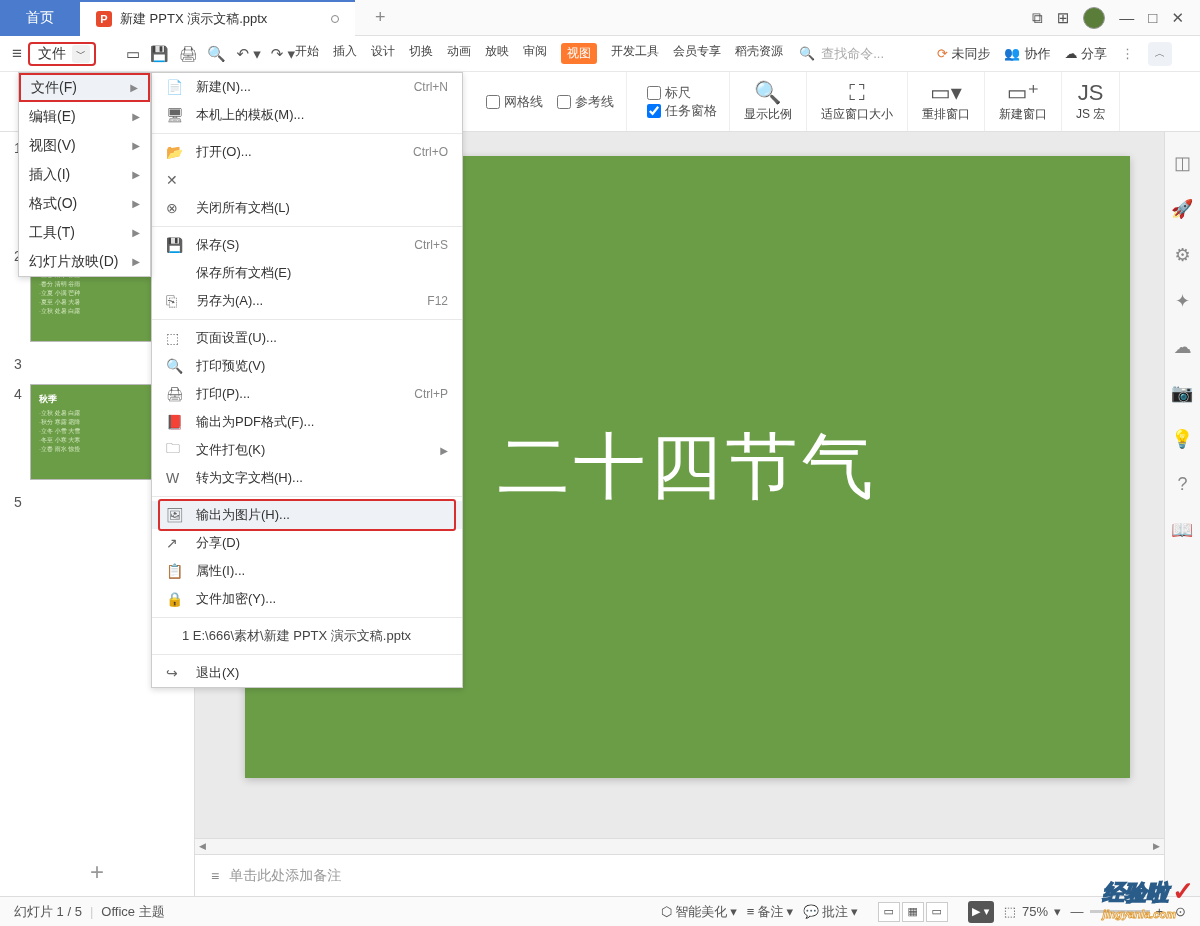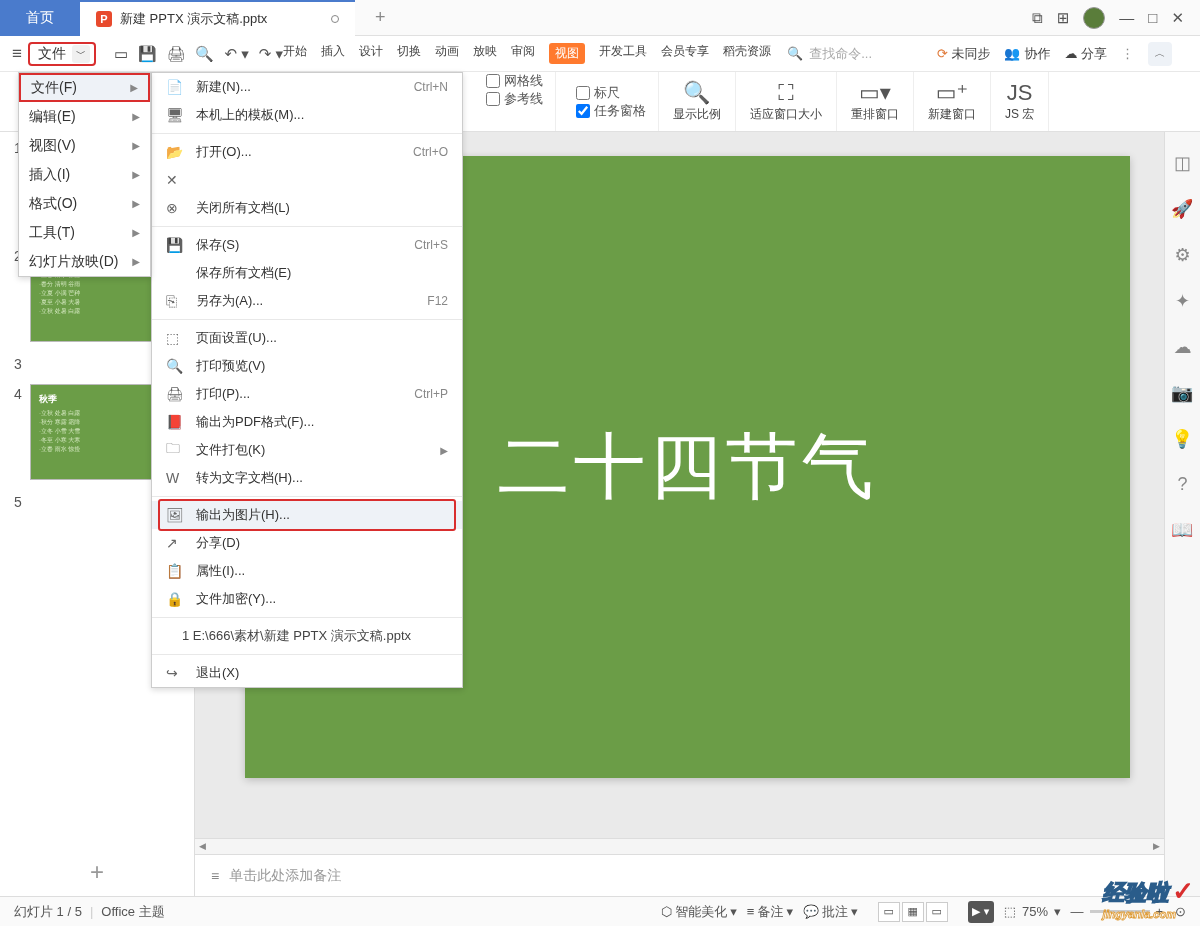--- a/index.html
+++ b/index.html
@@ -13,21 +13,21 @@
 .doc-spacer { width:50px; }
 .circle-mark { width:8px; height:8px; border:1.5px solid #888; border-radius:50%; margin-left:14px; }
 .plus-tab { width:50px; display:flex; align-items:center; justify-content:center; color:#888; font-size:18px; }
 .title-spacer { flex:1; }
 .title-icons { display:flex; align-items:center; gap:14px; padding-right:16px; }
 .title-icons span { color:#555; font-size:15px; }
 .avatar { width:22px; height:22px; background:#5a7d3a; border-radius:50%; border:1.5px solid #999; }
 
 
 .toolrow { height:36px; display:flex; align-items:center; padding-left:12px; border-bottom:1px solid #e8e8e8; }
-.file-btn { display:flex; align-items:center; height:24px; padding:0 4px; border:2px solid #d92e2e; border-radius:4px; margin-right:12px; }
+.file-btn { display:flex; align-items:center; height:24px; padding:0 4px; border:2px solid #d92e2e; border-radius:4px; margin-right:24px; }
 .file-btn .fl { font-size:14px; padding:0 4px; }
 .file-btn .chev { width:18px; height:18px; display:flex; align-items:center; justify-content:center; background:#f0f0f0; border-radius:3px; font-size:10px; margin-left:2px; }
 .qat { display:flex; gap:10px; margin-left:6px; color:#555; }
 .qat span { font-size:15px; }
 .ribbon-tabs { display:flex; gap:14px; font-size:12px; color:#444; }
 .ribbon-tabs .active { background:#ff7a2e; color:#fff; padding:2px 6px; border-radius:3px; }
 .tool-search { flex:1; display:flex; align-items:center; justify-content:flex-start; padding-left:16px; color:#aaa; font-size:13px; }
 .tool-search .sicon { margin-right:6px; }
 .sync-area { display:flex; align-items:center; gap:14px; padding-right:28px; font-size:13px; color:#444; }
 .toggle-chev { width:24px; height:24px; background:#eef2f7; border-radius:4px; display:flex; align-items:center; justify-content:center; font-size:11px; color:#666; }
@@ -161,21 +161,21 @@
     <span><span style="color:#e07a3a;">⟳</span> <span>未同步</span></span>
     <span>👥 <span>协作</span></span>
     <span>☁ <span>分享</span></span>
     <span style="color:#888;">⋮</span>
     <span class="toggle-chev">︿</span>
   </div>
 </div>
 
 <div class="ribbon-content">
   <div class="rib-left">
-    <div style="display:flex; flex-direction:column; justify-content:flex-start; padding:0 12px; border-right:1px solid #eee;">
+    <div style="display:flex; flex-direction:row; justify-content:center; gap:6px; padding:0 12px; border-right:1px solid #eee;">
       <label class="rib-chk">
           <input type="checkbox" style="">
           <span>网格线</span>
         </label>
       <label class="rib-chk">
           <input type="checkbox" style="">
           <span>参考线</span>
         </label>
     </div>
     <div style="display:flex; flex-direction:column; justify-content:center; gap:0; padding:0 12px; border-right:1px solid #eee;">

